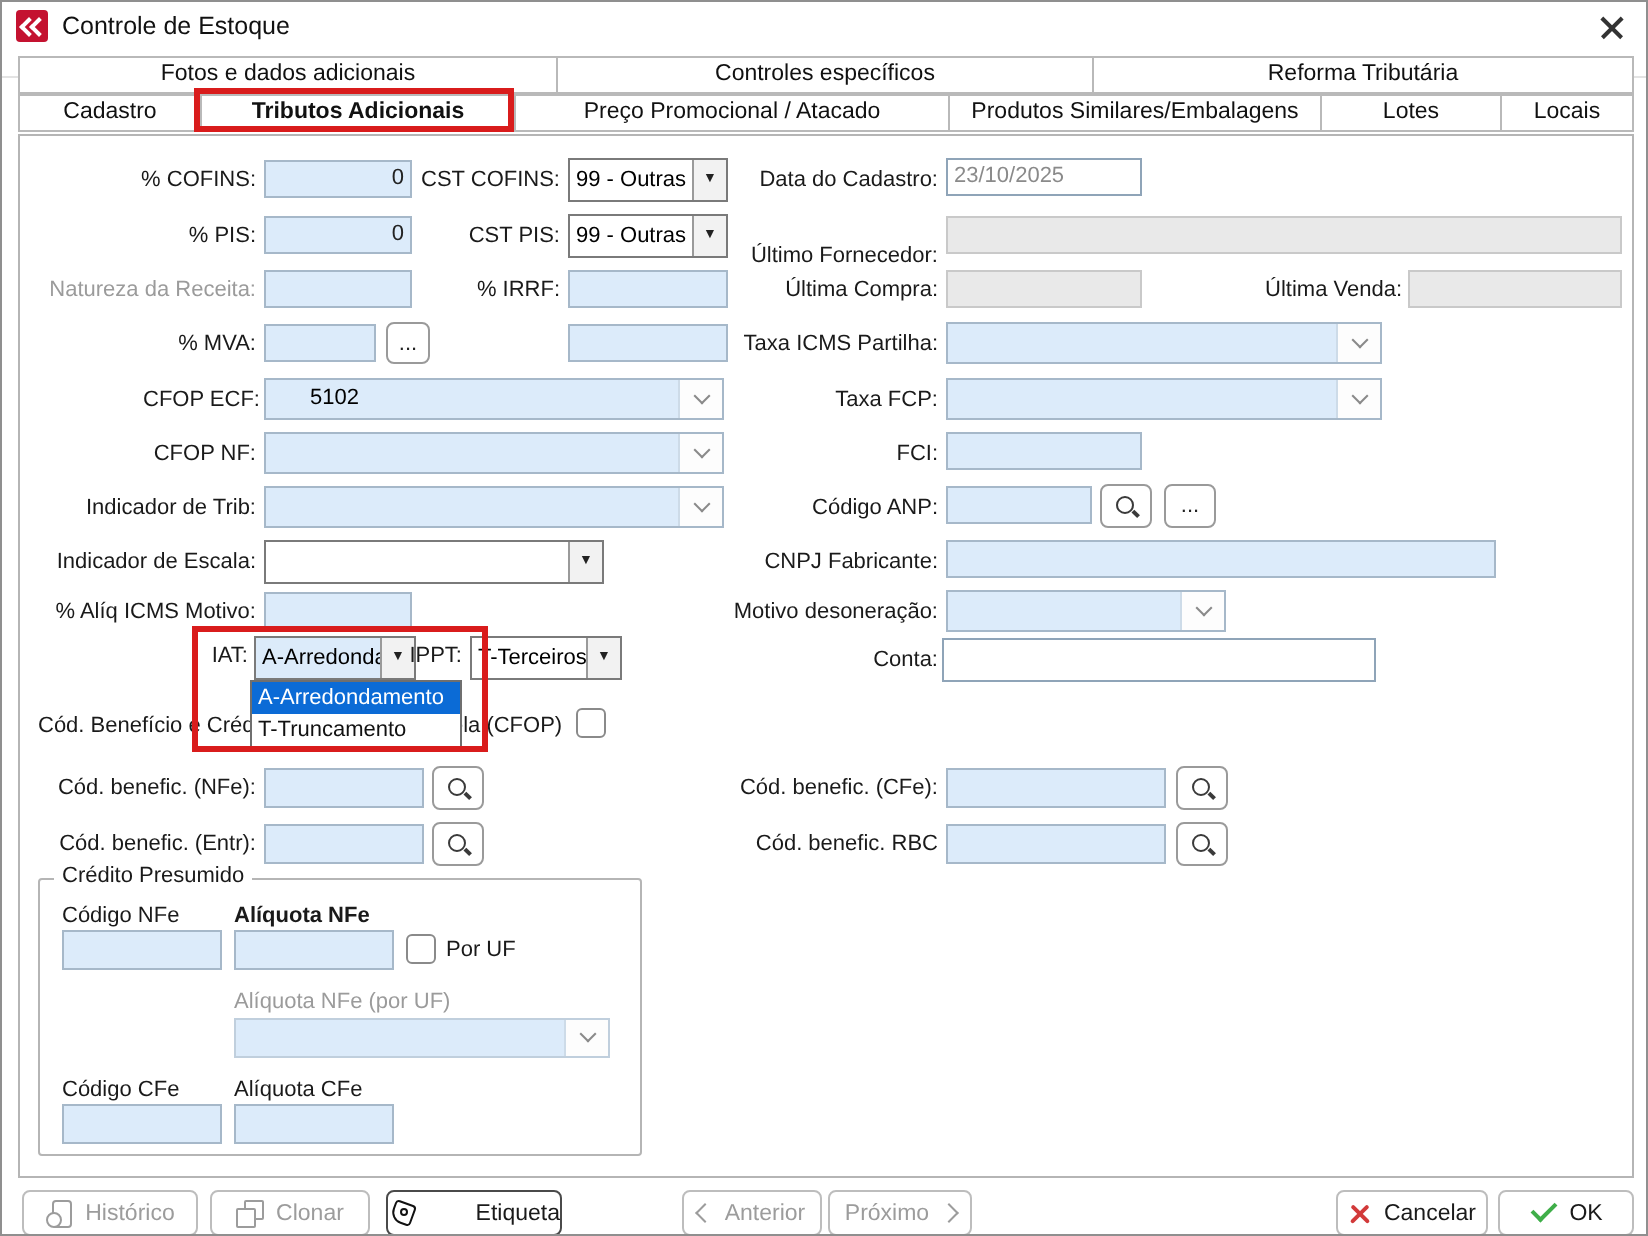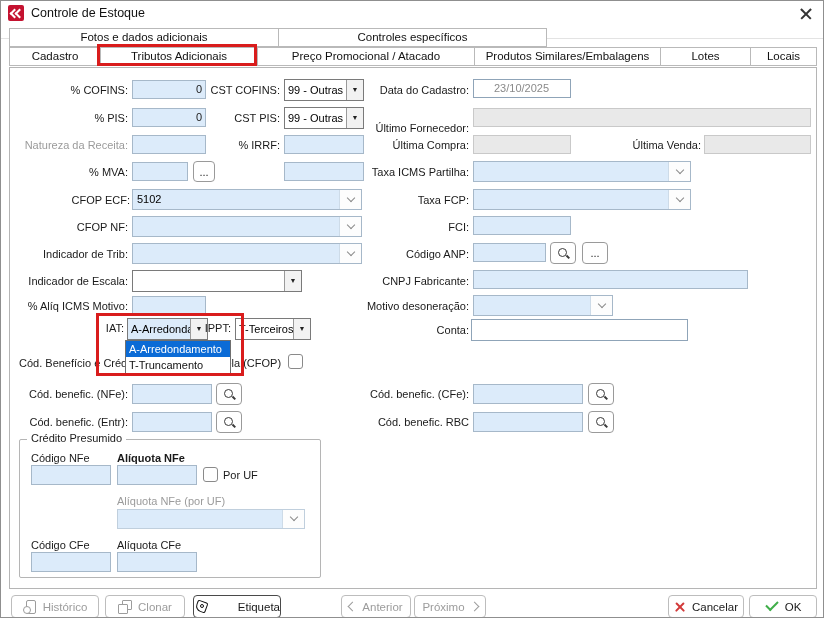--- a/index.html
+++ b/index.html
@@ -20,29 +20,29 @@
   .tab{position:absolute;height:19px;background:#fff;border:1px solid #b9b9b9;font-size:11.5px;color:#111;text-align:center;line-height:17px;overflow:hidden;white-space:nowrap;}
   .redbox{position:absolute;border:3px solid #d91c1c;z-index:60;background:transparent;}
 
   
   .panel{position:absolute;left:8px;top:66px;width:808px;height:522px;background:#fff;border:1px solid #b5b5b5;}
 
   
   .lbl{position:absolute;font-size:11px;color:#1a1a1a;text-align:right;white-space:nowrap;height:14px;}
   .lbl.left{text-align:left;}
   .lbl.dis{color:#9b9b9b;}
-  .fld{position:absolute;height:19px;background:#dcebfa;border:1px solid #a6b8c9;font-size:11px;color:#222;line-height:17px;padding-left:20px;overflow:hidden;white-space:nowrap;}
+  .fld{position:absolute;height:19px;background:#dcebfa;border:1px solid #a6b8c9;font-size:11px;color:#222;line-height:17px;padding-left:3px;overflow:hidden;white-space:nowrap;}
   .fld.num{text-align:right;padding-right:3px;padding-left:0;}
   .fld.white{background:#fff;border-color:#8fa4b8;}
   .fld.grayt{color:#8a8a8a;}
   .fld.gray{background:#e9e9e9;border-color:#c9c9c9;}
 
   
   .combo{position:absolute;height:21px;background:#dcebfa;border:1px solid #a6b8c9;display:flex;}
-  .combo .cval{flex:1;font-size:11px;line-height:19px;padding-left:4px;overflow:hidden;white-space:nowrap;}
+  .combo .cval{flex:1;font-size:11px;line-height:19px;padding-left:22px;overflow:hidden;white-space:nowrap;}
   .combo .abox{width:22px;background:#fdfdfd;border-left:1px solid #cddbe8;display:flex;align-items:center;justify-content:center;}
   .chev-d{width:6px;height:6px;border-top:1.6px solid #8a8a8a;border-right:1.6px solid #8a8a8a;transform:rotate(135deg);margin-top:-4px;}
 
   
   .ccombo{position:absolute;height:22px;border:1px solid #7a7a7a;background:#fff;display:flex;}
   .ccombo .ctext{flex:1;font-size:11px;line-height:20px;padding-left:3px;overflow:hidden;white-space:nowrap;}
   .ccombo .ctext.focus{background:#dcebfa;}
   .ccombo .cbtn{width:17px;background:#f2f2f2;border-left:1px solid #9a9a9a;font-size:7px;line-height:20px;text-align:center;color:#222;}
 
   
@@ -90,23 +90,24 @@
 <div class="win">
 
   <div class="titlebar">
     <div class="appicon"></div>
     <div class="wtitle">Controle de Estoque</div>
     <div class="closebtn"></div>
   </div>
 
   <div class="tab" style="left:8px;top:27px;width:270px;">Fotos e dados adicionais</div>
   <div class="tab" style="left:277px;top:27px;width:269px;">Controles específicos</div>
+  <div class="tab" style="left:545px;top:27px;width:271px;">Reforma Tributária</div>
 
   <div class="tab" style="left:8px;top:46px;width:92px;">Cadastro</div>
-  <div class="tab" style="left:99px;top:46px;width:158px;">Tributos Adicionais</div>
+  <div class="tab" style="left:99px;top:46px;width:158px;font-weight:bold;">Tributos Adicionais</div>
   <div class="tab" style="left:256px;top:46px;width:218px;">Preço Promocional / Atacado</div>
   <div class="tab" style="left:473px;top:46px;width:187px;">Produtos Similares/Embalagens</div>
   <div class="tab" style="left:659px;top:46px;width:91px;">Lotes</div>
   <div class="tab" style="left:749px;top:46px;width:67px;">Locais</div>
   <div class="redbox" style="left:96px;top:43px;width:160px;height:22px;"></div>
 
   <div class="panel"></div>
 
   <div class="lbl" style="left:6px;top:83px;width:121px;">% COFINS:</div>
   <div class="fld num" style="left:131px;top:79px;width:74px;">0</div>

